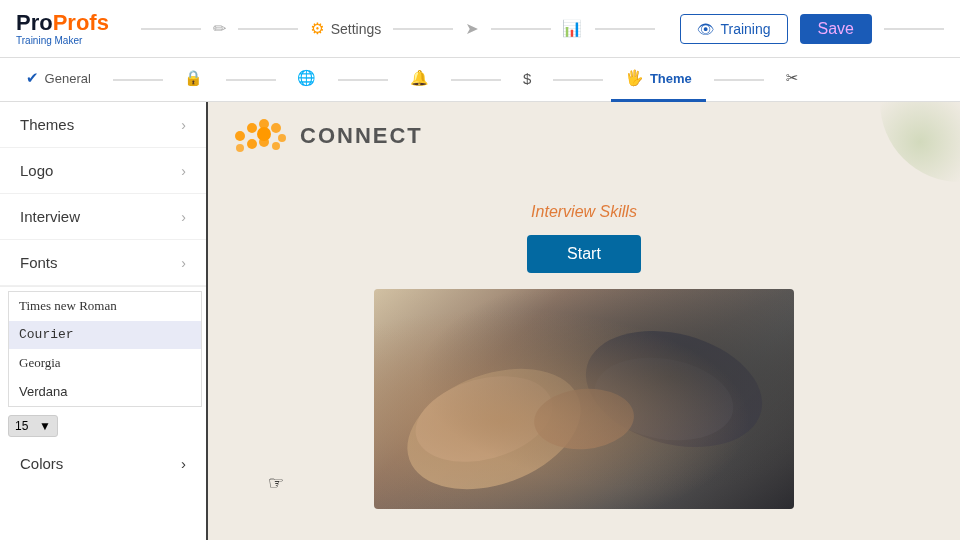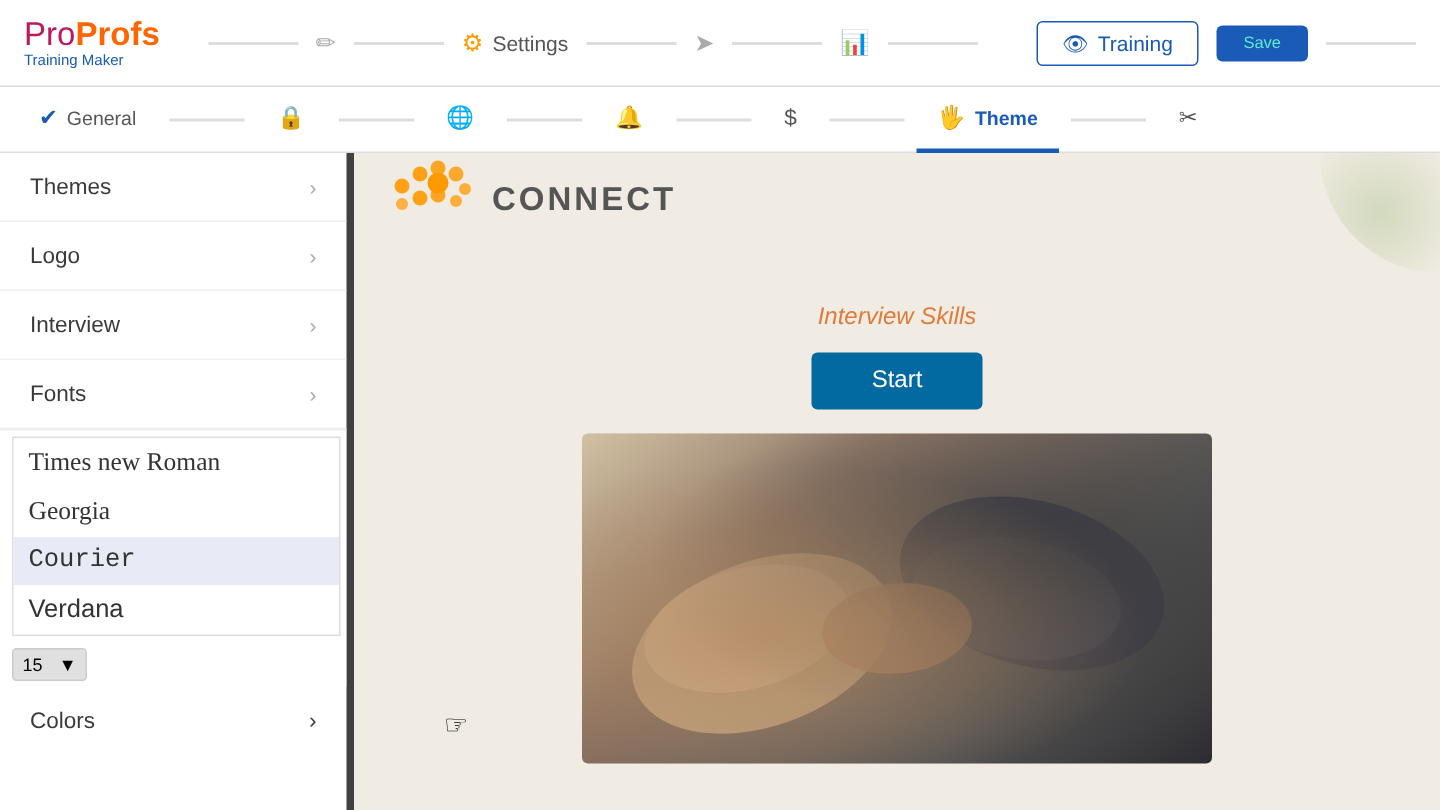--- a/index.html
+++ b/index.html
@@ -16,22 +16,22 @@
     .toolbar-divider { width: 60px; height: 2px; background: #ddd; }
     .toolbar-settings { display: flex; align-items: center; gap: 6px; color: #555; font-size: 14px; cursor: pointer; }
     .toolbar-settings .gear-icon { color: #f90; font-size: 16px; }
     .toolbar-spacer { flex: 1; }
     .btn-preview {
       display: flex; align-items: center; gap: 6px;
       border: 1px solid #1a5bb7; color: #1a5bb7; background: #fff;
       padding: 6px 16px; border-radius: 4px; cursor: pointer; font-size: 14px;
     }
     .btn-save {
-      background: #1a5bb7; color: #5eead4;
-      padding: 6px 18px; border-radius: 4px; border: none; cursor: pointer; font-size: 11px;
+      background: #1a5bb7; color: #f0abfc;
+      padding: 6px 18px; border-radius: 4px; border: none; cursor: pointer; font-size: 16px;
     }
     .toolbar-line { width: 60px; height: 2px; background: #ddd; }
 
     
     .nav-tabs {
       display: flex; align-items: center; background: #fff;
       border-bottom: 1px solid #ddd; height: 44px; padding: 0 12px; gap: 4px;
     }
     .nav-tab {
       display: flex; align-items: center; gap: 6px;
@@ -40,41 +40,41 @@
     }
     .nav-tab.active { color: #1a5bb7; border-bottom: 3px solid #1a5bb7; font-weight: 600; }
     .nav-tab-icon { font-size: 15px; }
     .nav-tab-line { width: 50px; height: 2px; background: #ddd; margin: 0 4px; }
 
     
     .main { display: flex; height: calc(540px - 58px - 44px); }
 
     
     .sidebar {
-      width: 236px; background: #fff; border-right: 5px solid #404040;
+      width: 208px; background: #fff; border-right: 2px solid #404040;
       display: flex; flex-direction: column; overflow: hidden; flex-shrink: 0;
     }
     .sidebar-item {
       display: flex; align-items: center; justify-content: space-between;
       padding: 14px 20px; cursor: pointer; border-bottom: 1px solid #f0f0f0;
       font-size: 15px; color: #3a3a3a;
     }
     .sidebar-item .chevron { color: #aaa; font-size: 14px; }
 
     
     .font-dropdown {
       background: #fff; border-top: 1px solid #eee;
       display: flex; flex-direction: column;
     }
     .font-list-wrap {
       display: flex; gap: 0;
     }
     .font-list {
       flex: 1; overflow-y: auto; border: 1px solid #ddd; margin: 4px 4px 4px 8px;
-      background: #fff; font-size: 17px;
+      background: #fff; font-size: 13px;
     }
     .font-list::-webkit-scrollbar { width: 8px; }
     .font-list::-webkit-scrollbar-thumb { background: #ccc; border-radius: 4px; }
     .font-item {
       padding: 6px 10px; cursor: pointer; color: #333;
       border-bottom: 1px solid transparent;
     }
     .font-item.active { background: #e8eaf6; }
     .font-size-row {
       display: flex; align-items: center; padding: 4px 8px 4px 8px;
@@ -93,22 +93,22 @@
     }
 
     
     .content {
       flex: 1; background: #f0ebe3; overflow: hidden; position: relative;
       display: flex; flex-direction: column; align-items: center;
     }
 
     
     .connect-logo {
-      position: absolute; top: 0; left: 24px;
-      display: flex; align-items: flex-end; gap: 8px;
+      position: absolute; top: 12px; left: 24px;
+      display: flex; align-items: center; gap: 8px;
     }
     .connect-text {
       font-size: 22px; font-weight: 700; color: #555; letter-spacing: 2px;
     }
 
     
     .course-area {
       width: 100%; display: flex; flex-direction: column; align-items: center;
       padding-top: 61px;
     }
@@ -143,21 +143,21 @@
       background: radial-gradient(ellipse, rgba(180,200,150,0.5), transparent);
       border-radius: 0 0 0 80px;
     }
   </style>
 </head>
 <body>
 
 <div class="toolbar">
   <div class="toolbar-logo">
     <div class="logo-text">
-      <span style="color:#be185d;font-size:22px;font-weight:400;">Pro</span><span style="color:#ff6600;font-size:22px;font-weight:700;">Profs</span>
+      <span style="color:#0f172a;font-size:22px;font-weight:700;">Pro</span><span style="color:#ff6600;font-size:22px;font-weight:700;">Profs</span>
       <span class="sub" style="color:#1a5bb7;font-size:10px;display:block;">Training Maker</span>
     </div>
   </div>
   <div class="toolbar-divider"></div>
   <span style="color:#aaa;font-size:16px;">✏</span>
   <div class="toolbar-divider"></div>
   <div class="toolbar-settings">
     <span class="gear-icon">⚙</span>
     <span>Settings</span>
   </div>
@@ -228,22 +228,22 @@
 
     <div class="sidebar-item">
       <span>Fonts</span>
       <span class="chevron">›</span>
     </div>
 
     <div class="font-dropdown">
       <div class="font-list-wrap">
         <div class="font-list">
           <div class="font-item" style="font-family:'Times New Roman',serif;">Times new Roman</div>
+          <div class="font-item active" style="font-family:'Courier New',monospace;">Courier</div>
           <div class="font-item" style="font-family:Georgia,serif;">Georgia</div>
-          <div class="font-item active" style="font-family:'Courier New',monospace;">Courier</div>
           <div class="font-item" style="font-family:Verdana,sans-serif;">Verdana</div>
         </div>
       </div>
       <div class="font-size-row">
         <div class="font-size-box">
           <span>15</span>
           <span>▼</span>
         </div>
       </div>
     </div>

